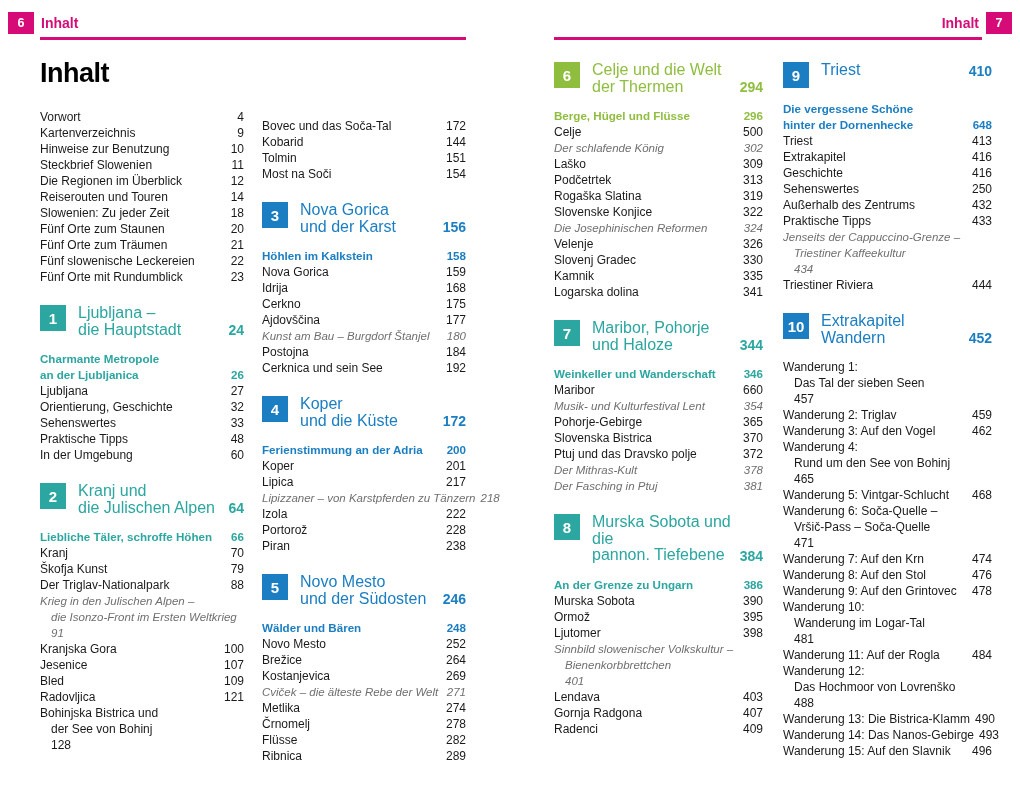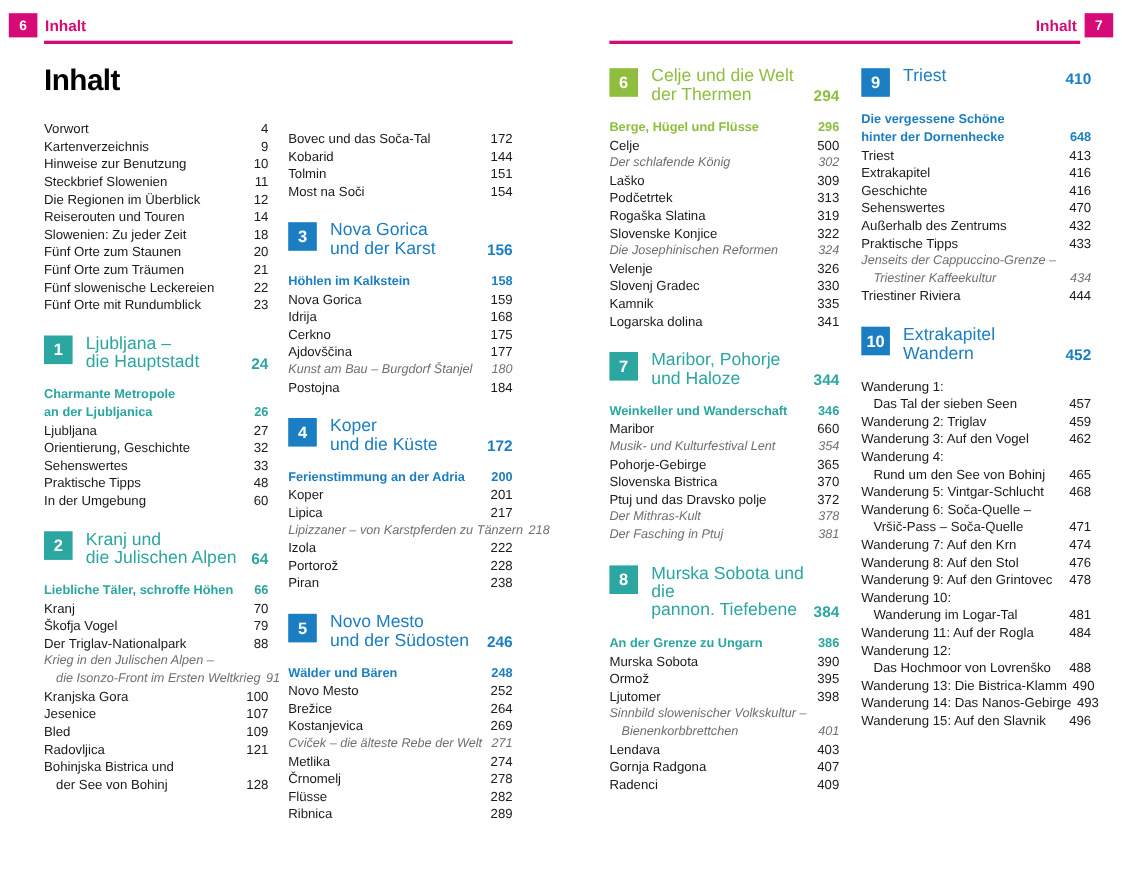--- a/index.html
+++ b/index.html
@@ -36,21 +36,21 @@
   .page-right .columns { left:44px; right:28px; gap:20px; }
   .col { flex:1; min-width:0; }
   .page-left .col:nth-child(2) { padding-top:62px; }
 
   .toc-title { font-size:27px; font-weight:700; color:#000; margin:2px 0 20px; letter-spacing:-0.5px; }
 
   .entry { font-size:12px; line-height:16px; }
   .row { display:flex; align-items:baseline; white-space:nowrap; }
   .row .sp { flex:1; min-width:5px; }
   .row .pg { text-align:right; }
-  .cont { padding-left:11px; }
+  .cont { padding-left:11px;flex-direction:column; }
 
   .entry.it { font-style:italic; color:#6f6f6f; font-size:11.5px; }
   .entry.hd { font-weight:bold; font-size:11.6px; }
 
   .chapter { display:flex; margin:20px 0 13px; align-items:flex-start; }
   .col > .chapter:first-child { margin-top:6px; }
   .ch-num {
     width:26px; height:26px; flex:none; margin-right:12px;
     color:#fff; font-weight:bold; font-size:15px;
     display:flex; align-items:center; justify-content:center;
@@ -227,21 +227,21 @@
             </div>
             <div class="entry">
               <div class="row">
                 <span class="txt">Kranj</span>
                 <span class="sp"></span>
                 <span class="pg">70</span>
               </div>
             </div>
             <div class="entry">
               <div class="row">
-                <span class="txt">Škofja Vogel</span>
+                <span class="txt">Škofja Kunst</span>
                 <span class="sp"></span>
                 <span class="pg">79</span>
               </div>
             </div>
             <div class="entry">
               <div class="row">
                 <span class="txt">Der Triglav-Nationalpark</span>
                 <span class="sp"></span>
                 <span class="pg">88</span>
               </div>
@@ -378,20 +378,27 @@
                 <span class="txt">Kunst am Bau – Burgdorf Štanjel</span>
                 <span class="sp"></span>
                 <span class="pg">180</span>
               </div>
             </div>
             <div class="entry">
               <div class="row">
                 <span class="txt">Postojna</span>
                 <span class="sp"></span>
                 <span class="pg">184</span>
+              </div>
+            </div>
+            <div class="entry">
+              <div class="row">
+                <span class="txt">Cerknica und sein See</span>
+                <span class="sp"></span>
+                <span class="pg">192</span>
               </div>
             </div>
           </div>
           <div class="chapter" style="color: rgb(27, 126, 194);">
             <span class="ch-num" style="background: rgb(27, 126, 194);">4</span>
             <div class="ch-body">
               <div class="ch-title">
                 <div>Koper</div>
                 <div>und die Küste</div>
               </div>
@@ -809,21 +816,21 @@
               <div class="row">
                 <span class="txt">Geschichte</span>
                 <span class="sp"></span>
                 <span class="pg">416</span>
               </div>
             </div>
             <div class="entry">
               <div class="row">
                 <span class="txt">Sehenswertes</span>
                 <span class="sp"></span>
-                <span class="pg">470</span>
+                <span class="pg">250</span>
               </div>
             </div>
             <div class="entry">
               <div class="row">
                 <span class="txt">Außerhalb des Zentrums</span>
                 <span class="sp"></span>
                 <span class="pg">432</span>
               </div>
             </div>
             <div class="entry">

